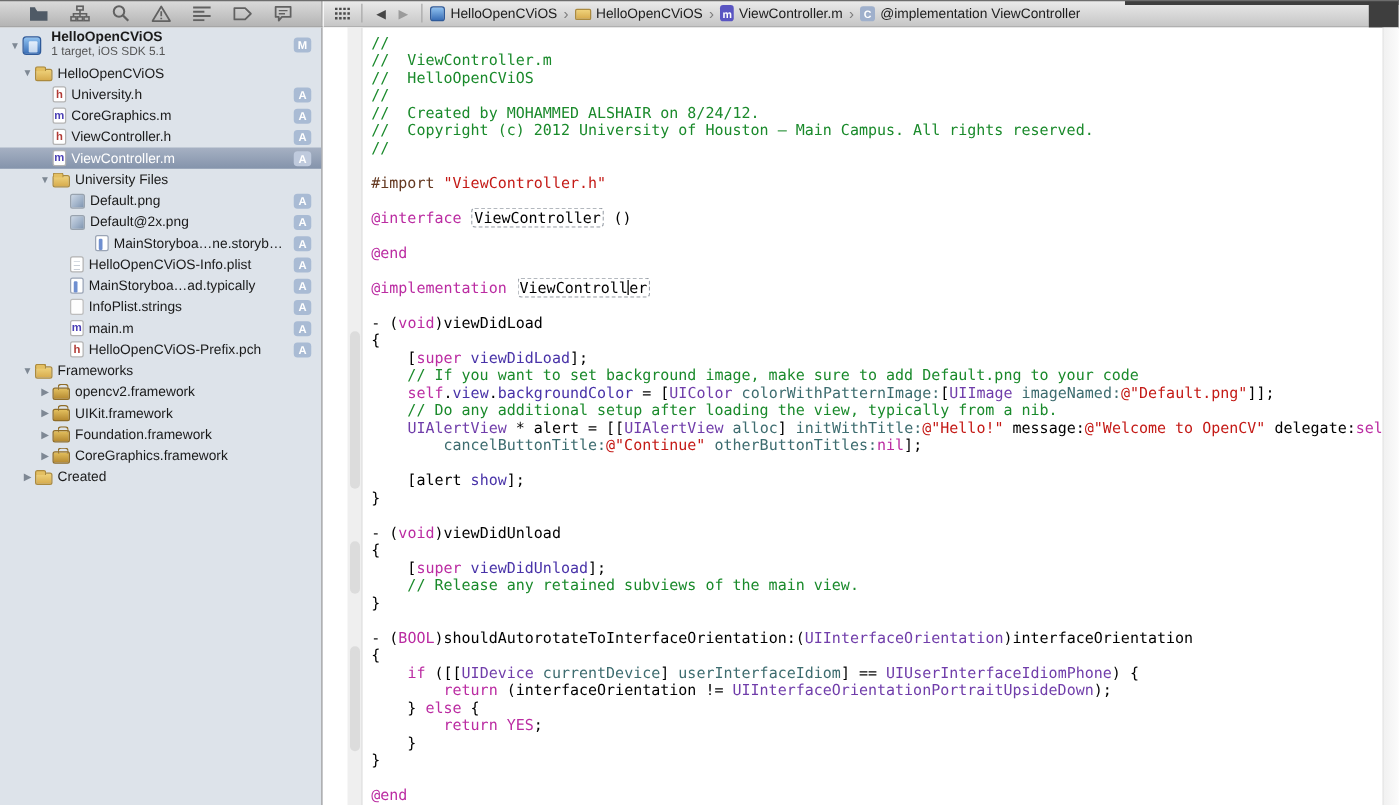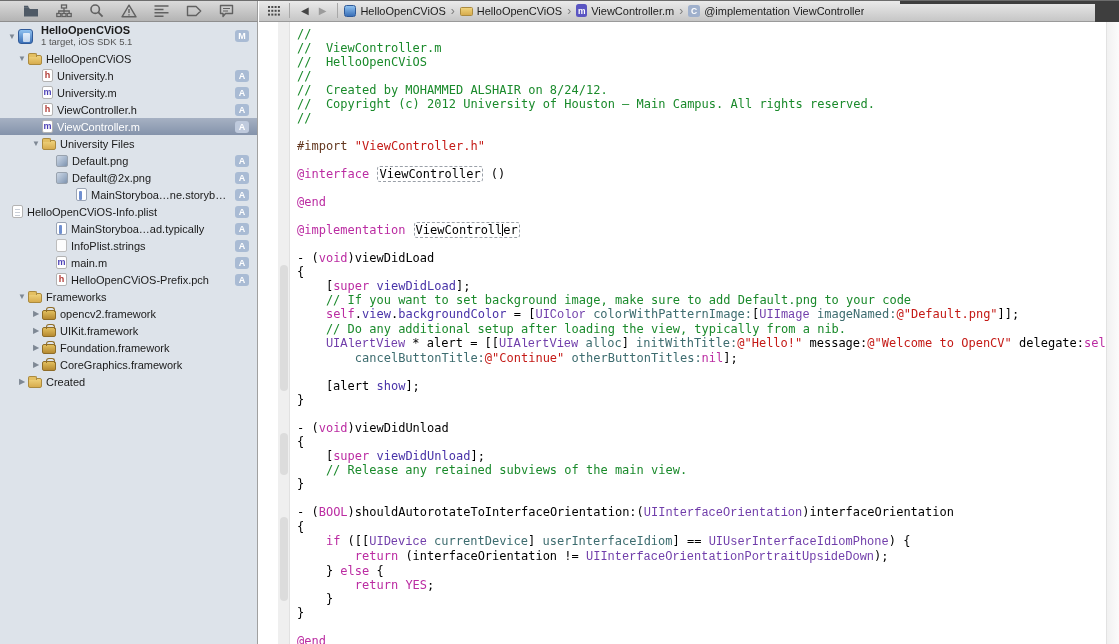--- a/index.html
+++ b/index.html
@@ -93,21 +93,21 @@
   .fold-seg { position:absolute; left:2px; width:8px; background:#dcdcdc; border-radius:4px; }
   .code { position:absolute; left:32px; top:0; right:14px; bottom:0; padding:5px 0 0 6px;
     font-family:"DejaVu Sans Mono", monospace; font-size:12px; line-height:14px;
     white-space:pre; color:#000; overflow:hidden; }
   .code-line { min-height:14px; }
   .t-pl  { color:var(--c-pl); }
   .t-com { color:var(--c-com); }
   .t-kw  { color:var(--c-kw); }
   .t-str { color:var(--c-str); }
   .t-pre { color:var(--c-pre); }
-  .t-cls { color:var(--c-cls);font-family:Liberation Mono, monospace; }
+  .t-cls { color:var(--c-cls); }
   .t-mth { color:var(--c-mth); }
   .t-prp { color:var(--c-prp); }
   .tok-box { border:1px dashed #9aa0a8; border-radius:3px; padding:0 1px; margin:0 1px; }
   .caret { display:inline-block; width:1px; height:12px; background:#000; vertical-align:-2px; }
 
   .scroll-track { position:absolute; top:22px; right:0; bottom:0; width:13px;
     background:linear-gradient(90deg,#f1f1f1,#fbfbfb); border-left:1px solid #e2e2e2; }
 </style>
 </head>
 <body>
@@ -228,21 +228,21 @@
         </div>
         <div class="row" style="padding-left: 30px;">
           <span class="tri"></span>
           <span class="ic ic-file h">h</span>
           <span class="lbl">University.h</span>
           <span class="badge">A</span>
         </div>
         <div class="row" style="padding-left: 30px;">
           <span class="tri"></span>
           <span class="ic ic-file m">m</span>
-          <span class="lbl">University.m</span>
+          <span class="lbl">CoreGraphics.m</span>
           <span class="badge">A</span>
         </div>
         <div class="row" style="padding-left: 30px;">
           <span class="tri"></span>
           <span class="ic ic-file h">h</span>
           <span class="lbl">ViewController.h</span>
           <span class="badge">A</span>
         </div>
         <div class="row sel" style="padding-left: 30px;">
           <span class="tri"></span>
@@ -266,21 +266,21 @@
           <span class="ic ic-img"></span>
           <span class="lbl">Default@2x.png</span>
           <span class="badge">A</span>
         </div>
         <div class="row" style="padding-left: 64px;">
           <span class="tri"></span>
           <span class="ic ic-sb"></span>
           <span class="lbl">MainStoryboa…ne.storyboard</span>
           <span class="badge">A</span>
         </div>
-        <div class="row" style="">
+        <div class="row" style="padding-left: 44px;">
           <span class="tri"></span>
           <span class="ic ic-plist"></span>
           <span class="lbl">HelloOpenCViOS-Info.plist</span>
           <span class="badge">A</span>
         </div>
         <div class="row" style="padding-left: 44px;">
           <span class="tri"></span>
           <span class="ic ic-sb"></span>
           <span class="lbl">MainStoryboa…ad.typically</span>
           <span class="badge">A</span>

